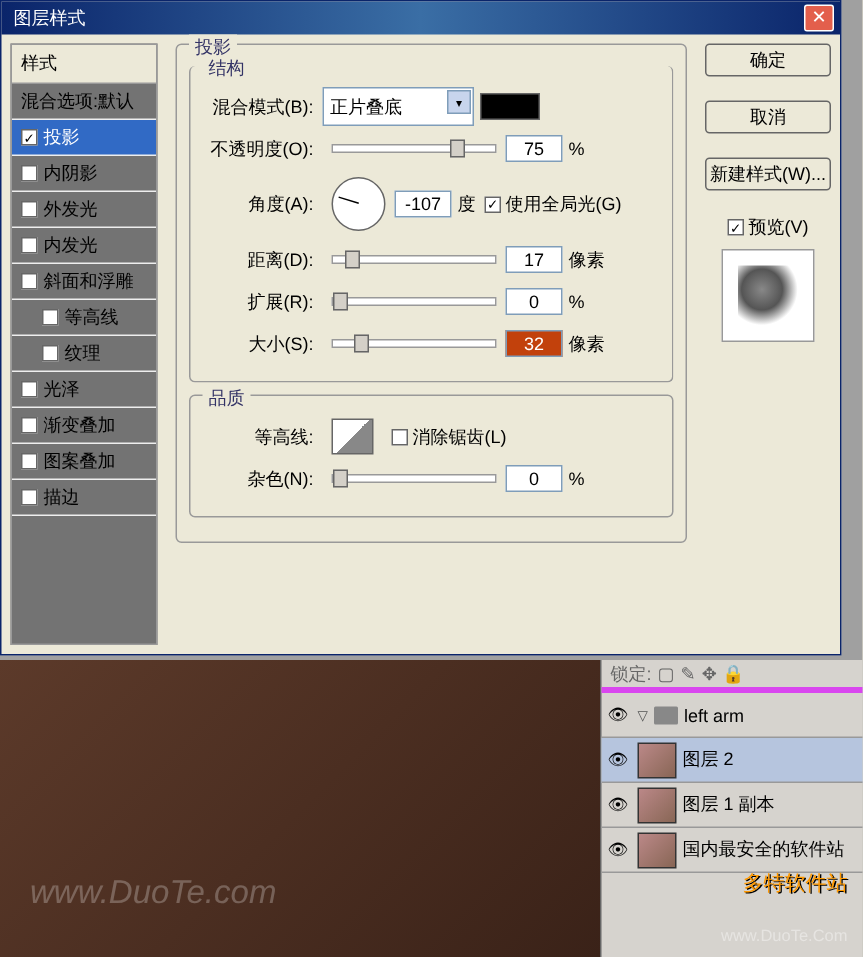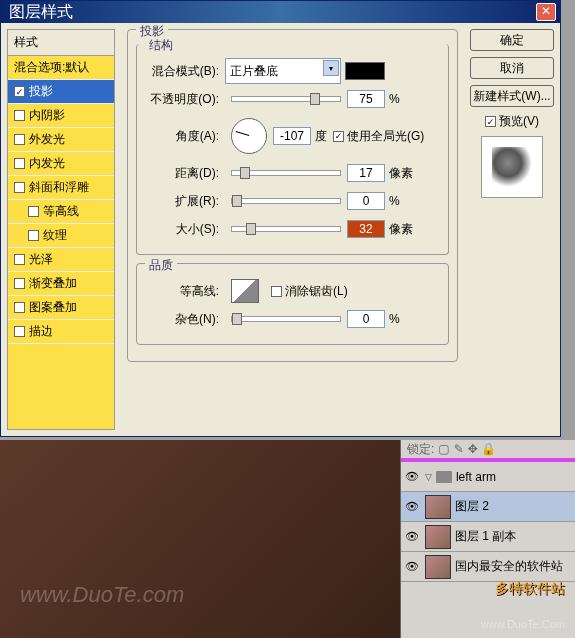--- a/index.html
+++ b/index.html
@@ -1,58 +1,58 @@
 <!DOCTYPE html>
 <html><head>
 <meta charset="utf-8">
 <style>
 * { margin: 0; padding: 0; box-sizing: border-box; font-family: "SimSun", "宋体", sans-serif; font-size: 12px; }
 body { background: #a0a0a0; width: 575px; height: 638px; position: relative; overflow: hidden; }
 
 .dialog { position: absolute; top: 0; left: 0; width: 561px; height: 437px; background: #ECE9D8; border: 1px solid #0A246A; }
 .titlebar { height: 22px; background: linear-gradient(to right, #0A246A, #3A6EA5, #0A246A); display: flex; align-items: center; padding: 0 4px; }
-.titlebar-text { color: #fff; font-size: 16px; flex: 1; padding-left: 4px; }
+.titlebar-text { color: #fff; font-size: 12px; flex: 1; padding-left: 4px; }
 .close-btn { width: 20px; height: 18px; background: #E35F4C; border: 1px solid #fff; border-radius: 2px; color: #fff; text-align: center; line-height: 14px; cursor: pointer; font-family: Arial; }
 
 .dialog-body { display: flex; padding: 6px; height: calc(100% - 22px); }
 
-.left-panel { width: 108px; border: 1px solid #999; background: #fde047; margin-right: 6px; }
+.left-panel { width: 98px; border: 1px solid #999; background: #737373; margin-right: 6px; }
 .left-header { background: #ECE9D8; border-bottom: 1px solid #999; padding: 4px 6px; }
 .left-item { padding: 3px 6px; border-bottom: 1px solid #eee; display: flex; align-items: center; cursor: pointer; }
 .left-item.selected { background: #316AC5; color: #fff; }
 .left-item.sub { padding-left: 20px; }
 .cb { width: 11px; height: 11px; border: 1px solid #666; background: #fff; margin-right: 4px; display: inline-flex; align-items: center; justify-content: center; font-size: 9px; color: #000; }
 .cb.checked::after { content: "✓"; }
 
 .mid-panel { flex: 1; padding: 0 6px; }
 .fieldset { border: 1px solid #999; border-radius: 4px; padding: 10px 8px 8px; margin-bottom: 8px; position: relative; }
 .fieldset-title { position: absolute; top: -7px; left: 8px; background: #ECE9D8; padding: 0 4px; color: #336; }
 
 .row { display: flex; align-items: center; margin: 6px 0; height: 22px; }
 .label { width: 80px; text-align: right; padding-right: 6px; }
-.dropdown { width: 116px; height: 20px; border: 1px solid #7F9DB9; background: #fff; display: flex; align-items: center; padding: 12px 4px; position: relative; }
+.dropdown { width: 101px; height: 20px; border: 1px solid #7F9DB9; background: #fff; display: flex; align-items: center; padding: 12px 4px; position: relative; }
 .dropdown-arrow { position: absolute; right: 1px; top: 1px; width: 16px; height: 16px; background: #C8D5ED; border: 1px solid #7F9DB9; display: flex; align-items: center; justify-content: center; font-size: 8px; }
 .swatch { width: 40px; height: 18px; background: #000; border: 1px solid #666; margin-left: 4px; }
 
 .slider { width: 110px; height: 6px; background: #fff; border: 1px solid #999; position: relative; margin: 0 6px; }
 .slider-thumb { position: absolute; top: -4px; width: 10px; height: 12px; background: #D4D0C8; border: 1px solid #666; }
 .numbox { width: 38px; height: 18px; border: 1px solid #7F9DB9; background: #fff; text-align: center; display: flex; align-items: center; justify-content: center; }
 .numbox.selected { background: #c2410c; color: #fff; }
 .unit { margin-left: 4px; }
 
 .angle-dial { width: 36px; height: 36px; border: 1px solid #666; border-radius: 50%; background: #fff; position: relative; margin: 0 6px; }
 .angle-hand { position: absolute; width: 14px; height: 1px; background: #000; top: 50%; left: 50%; transform-origin: 0 0; transform: rotate(197deg); }
 
 .contour-swatch { width: 28px; height: 24px; border: 1px solid #666; background: linear-gradient(135deg, #fff 0%, #fff 50%, #888 50%, #888 100%); margin: 0 6px; }
 
 .inline-cb { display: flex; align-items: center; margin-left: 6px; }
 .inline-cb .cb { margin-right: 3px; }
 
 .right-panel { width: 90px; padding-left: 6px; }
-.btn { width: 84px; height: 22px; border: 1px solid #666; border-radius: 3px; background: #ECE9D8; margin-bottom: 6px; text-align: center; line-height: 20px; cursor: pointer; }
+.btn { width: 84px; height: 22px; border: 1px solid #666; border-radius: 3px; background: #ECE9D8; margin-bottom: 16px; text-align: center; line-height: 20px; cursor: pointer; }
 .preview-box { width: 62px; height: 62px; border: 1px solid #999; background: #fff; margin: 6px auto; display: flex; align-items: center; justify-content: center; }
 .preview-shadow { width: 40px; height: 40px; background: radial-gradient(circle at 40% 40%, #888, #555 40%, transparent 70%); }
 
 
 .lower { position: absolute; top: 440px; left: 0; right: 0; bottom: 0; display: flex; }
 .canvas { flex: 1; background: linear-gradient(135deg, #5c3a2a, #3a2218); }
 .layers { width: 175px; background: #D6D3CE; border-left: 1px solid #666; }
 .layers-top { height: 22px; border-bottom: 4px solid #d946ef; display: flex; align-items: center; padding: 0 6px; color: #666; }
 .layer-row { height: 30px; display: flex; align-items: center; border-bottom: 1px solid #999; padding: 0 4px; }
 .layer-row.selected { background: #B6C5DE; }

